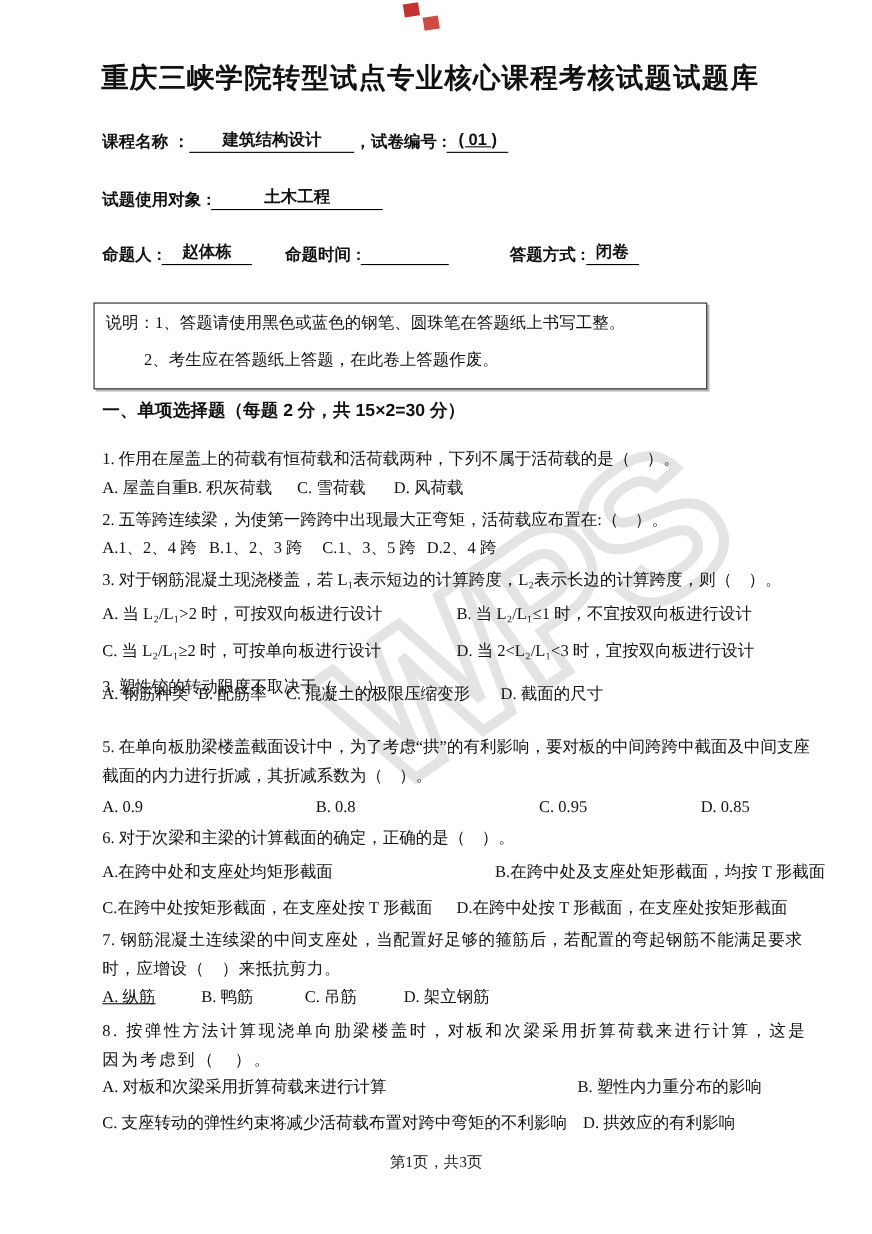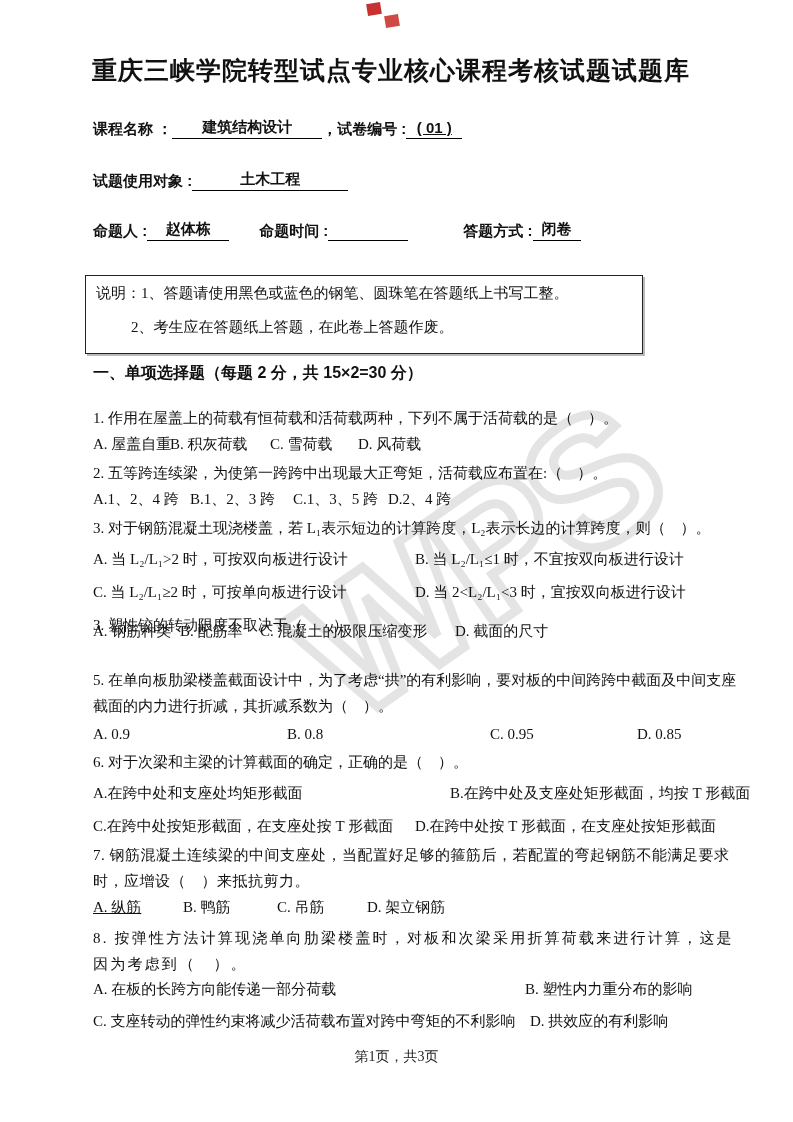--- a/index.html
+++ b/index.html
@@ -159,21 +159,21 @@
       </div>
       <div class="abs qtext q7sp" style="top: 842px;">7. 钢筋混凝土连续梁的中间支座处，当配置好足够的箍筋后，若配置的弯起钢筋不能满足要求时，应增设（　）来抵抗剪力。</div>
       <div class="abs optrow" style="top: 896px;">
         <span class="optcell" style="width: 90px; text-decoration: underline;">A. 纵筋</span>
         <span class="optcell" style="width: 94px;">B. 鸭筋</span>
         <span class="optcell" style="width: 90px;">C. 吊筋</span>
         <span class="optcell">D. 架立钢筋</span>
       </div>
       <div class="abs qtext q8sp" style="top: 925px;">8. 按弹性方法计算现浇单向肋梁楼盖时，对板和次梁采用折算荷载来进行计算，这是因为考虑到（　）。</div>
       <div class="abs optrow" style="top: 978px;">
-        <span class="optcell" style="width: 432px;">A. 在板的长跨方向能传递一部分荷载</span>
+        <span class="optcell" style="width: 432px;">A. 对板和次梁采用折算荷载来进行计算</span>
         <span class="optcell">B. 塑性内力重分布的影响</span>
       </div>
       <div class="abs optrow" style="top: 1010px;">
         <span class="optcell" style="width: 437px;">C. 支座转动的弹性约束将减少活荷载布置对跨中弯矩的不利影响</span>
         <span class="optcell">D.  拱效应的有利影响</span>
       </div>
     </div>
 
   <div class="abs footer">第1页，共3页</div>
 

